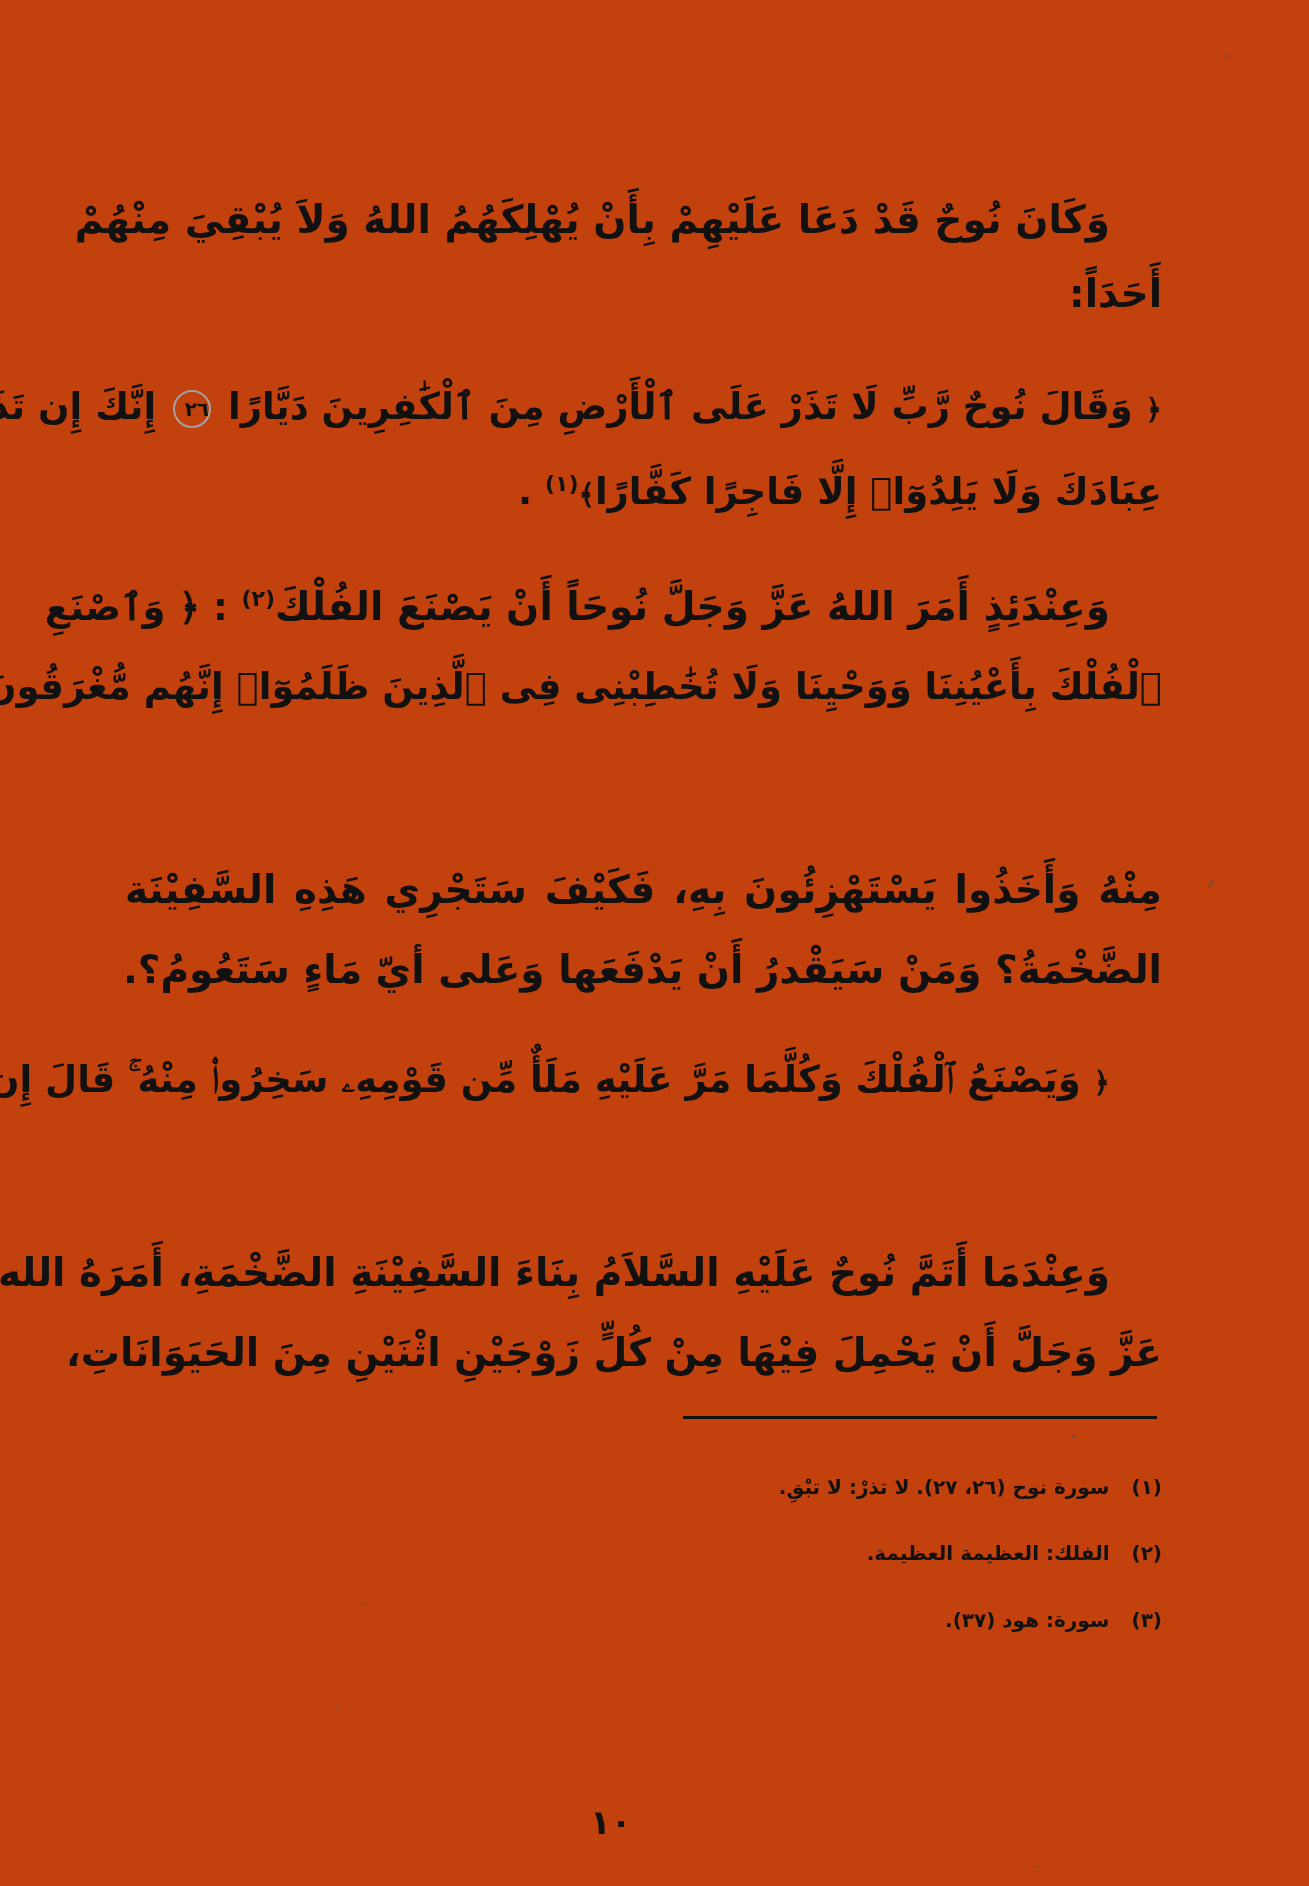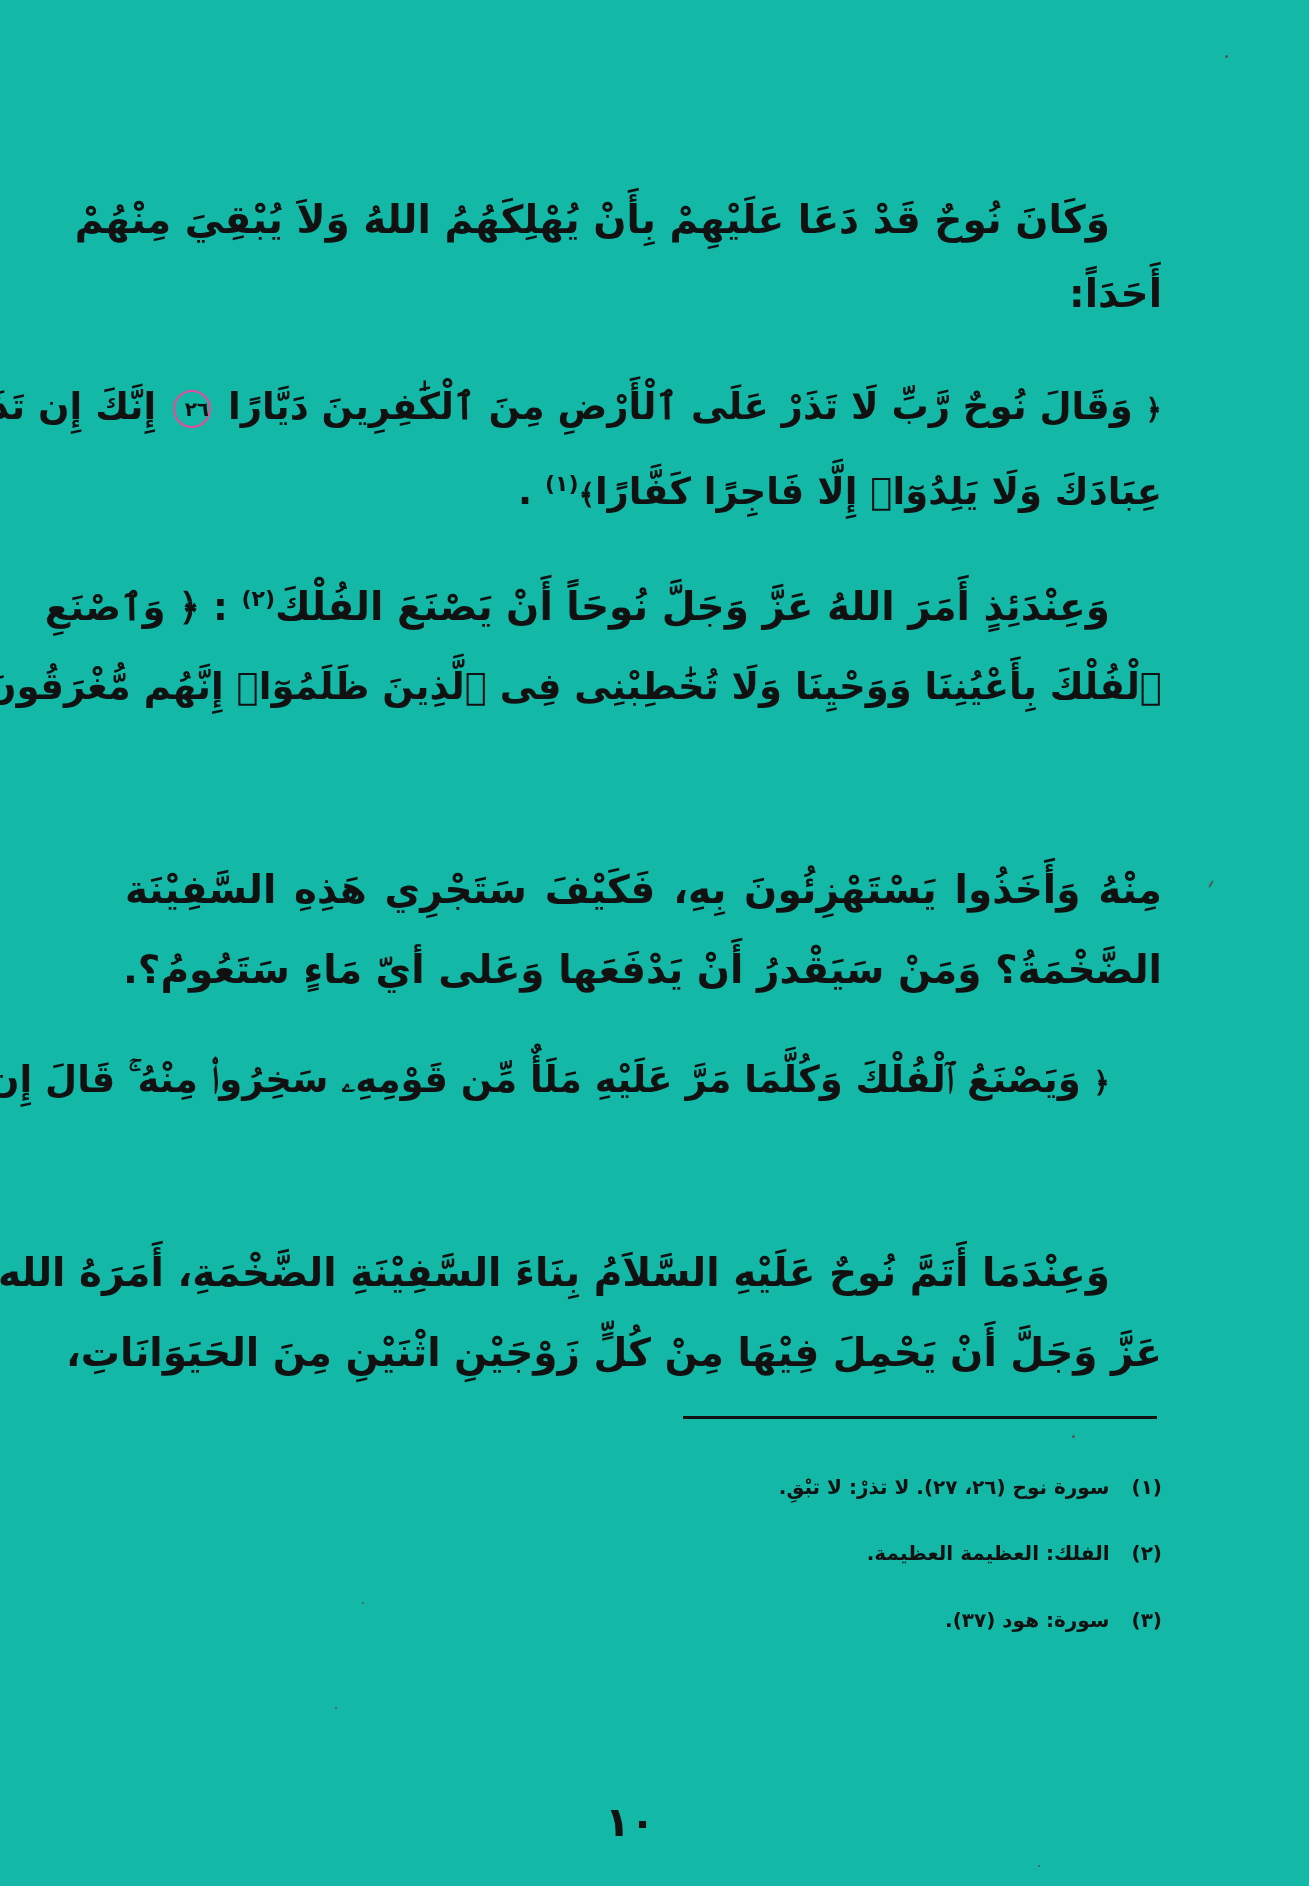--- a/index.html
+++ b/index.html
@@ -13,21 +13,21 @@
     position: relative;
     overflow: hidden;
     color: #111111;
     font-family: "DejaVu Sans", "Liberation Sans", sans-serif;
   }
   .page {
     position: absolute;
     left: 0; top: 0;
     width: 1309px;
     height: 1886px;
-    background: #14b8a6;
+    background: #c2410c;
   }
   .line {
     position: absolute;
     left: 125px;
     width: 1037px;
     direction: rtl;
     white-space: nowrap;
     overflow: visible;
     font-size: 40px;
     line-height: 60px;
@@ -58,21 +58,21 @@
     vertical-align: super;
     line-height: 0;
     font-weight: bold;
   }
   .bracket {
     font-size: 28px;
   }
   .verse-marker {
     display: inline-block;
     font-size: 20px;
-    border: 2px solid #ec4899;
+    border: 2px solid #a3a3a3;
     border-radius: 50%;
     width: 34px;
     height: 34px;
     line-height: 34px;
     text-align: center;
     vertical-align: middle;
     margin: 0 4px;
   }
   .divider {
     position: absolute;
@@ -97,24 +97,23 @@
   }
   .footnote .num {
     display: inline-block;
     margin-left: 22px;
   }
   .page-number {
     position: absolute;
     left: 590px;
     top: 1800px;
     width: 80px;
-    text-align: center;
     font-family: "DejaVu Sans", "Liberation Sans", sans-serif;
     font-weight: bold;
-    font-size: 41px;
+    font-size: 34px;
     line-height: 44px;
   }
   .speck {
     position: absolute;
     width: 3px;
     height: 3px;
     background: #555;
     border-radius: 50%;
   }
 </style>

